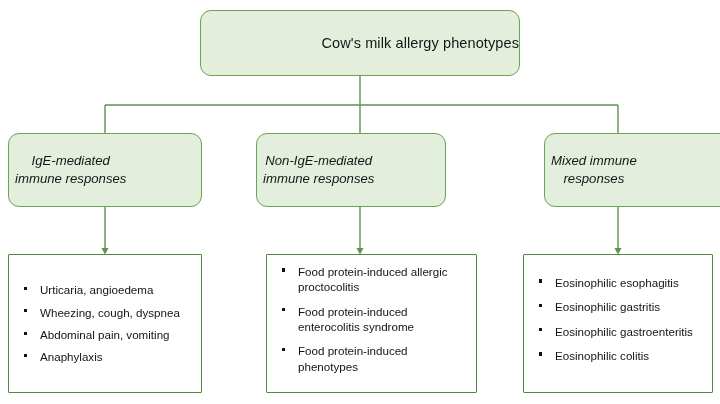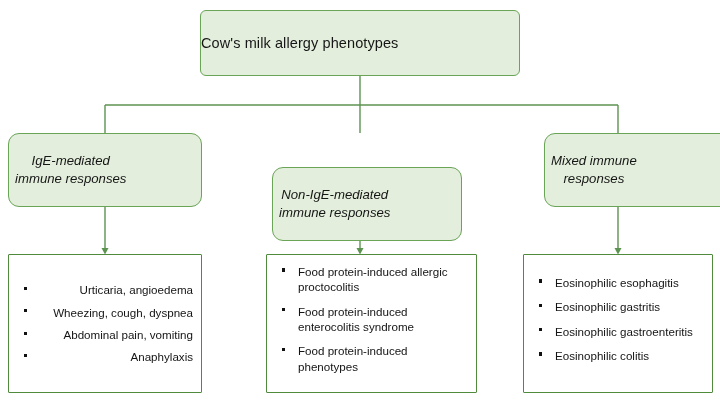--- a/index.html
+++ b/index.html
@@ -33,24 +33,24 @@
   
   .node-root {
     position: absolute;
     left: 200px;
     top: 10px;
     width: 320px;
     height: 66px;
     box-sizing: border-box;
     background: #e3efdc;
     border: 1.3px solid #6aa457;
-    border-radius: 6px;
+    border-radius: 11px;
     display: flex;
     align-items: center;
-    justify-content: flex-start;
+    justify-content: flex-end;
     text-align: center;
   }
   .node-root .node-text {
     font-size: 14.5px;
     line-height: 1.25;
     letter-spacing: .1px;
     color: #161616;
   }
 
   
@@ -68,36 +68,36 @@
     text-align: center;
     font-style: italic;
   }
   .node-cat .node-text {
     font-size: 13.2px;
     line-height: 1.38;
     color: #161616;
     padding: 0 6px;
   }
   #cat-0 { left: 8px;   width: 194px; }
-  #cat-1 { left: 272px; width: 190px; margin-top: 34px; }
+  #cat-1 { left: 256px; width: 190px; }
   #cat-2 { left: 544px; width: 190px; }
 
   
   .node-list {
     position: absolute;
     top: 254px;
     height: 139px;
     box-sizing: border-box;
     background: #ffffff;
     border: 1.5px solid #4f8a3d;
     border-radius: 1px;
     display: flex;
     align-items: center;
   }
-  #list-0 { left: 8px;   width: 194px; text-align: right; }
+  #list-0 { left: 8px;   width: 194px; }
   #list-1 { left: 266px; width: 211px; }
   #list-2 { left: 523px; width: 190px; justify-content: flex-end; }
 
   .bullet-list {
     list-style: none;
     margin: 0;
     padding: 0 8px 0 14px;
     width: 100%;
   }
   .bullet-list li {

